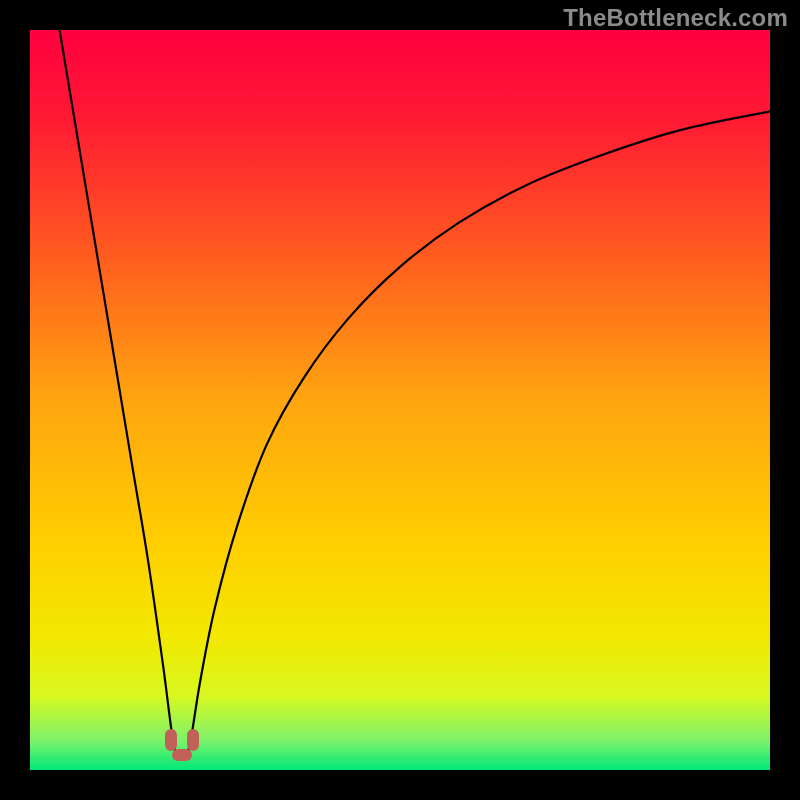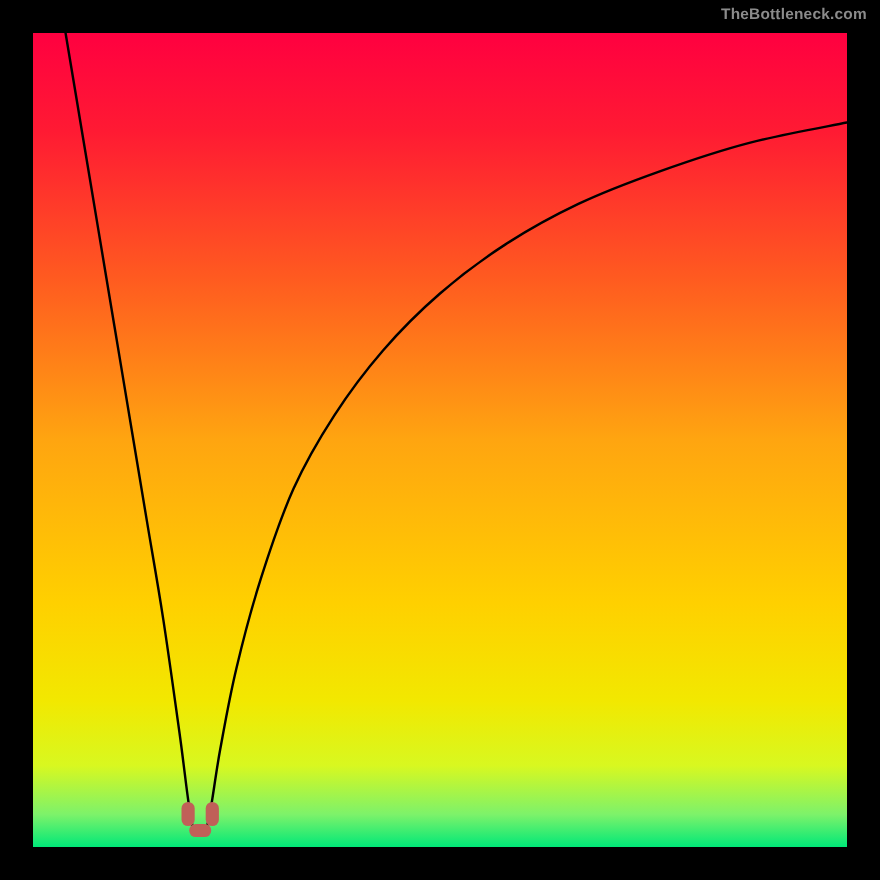--- a/index.html
+++ b/index.html
@@ -30,21 +30,21 @@
   }
   .curve {
     position: absolute;
     inset: 0;
   }
   .watermark {
     position: absolute;
     top: 4px;
     right: 12px;
     font-family: Arial, Helvetica, sans-serif;
-    font-size: 14px;
+    font-size: 24px;
     font-weight: 600;
     color: #8b8b8b;
     letter-spacing: 0.2px;
   }
   .marker {
     position: absolute;
     background: #c06058;
     border-radius: 6px;
   }
 </style>

